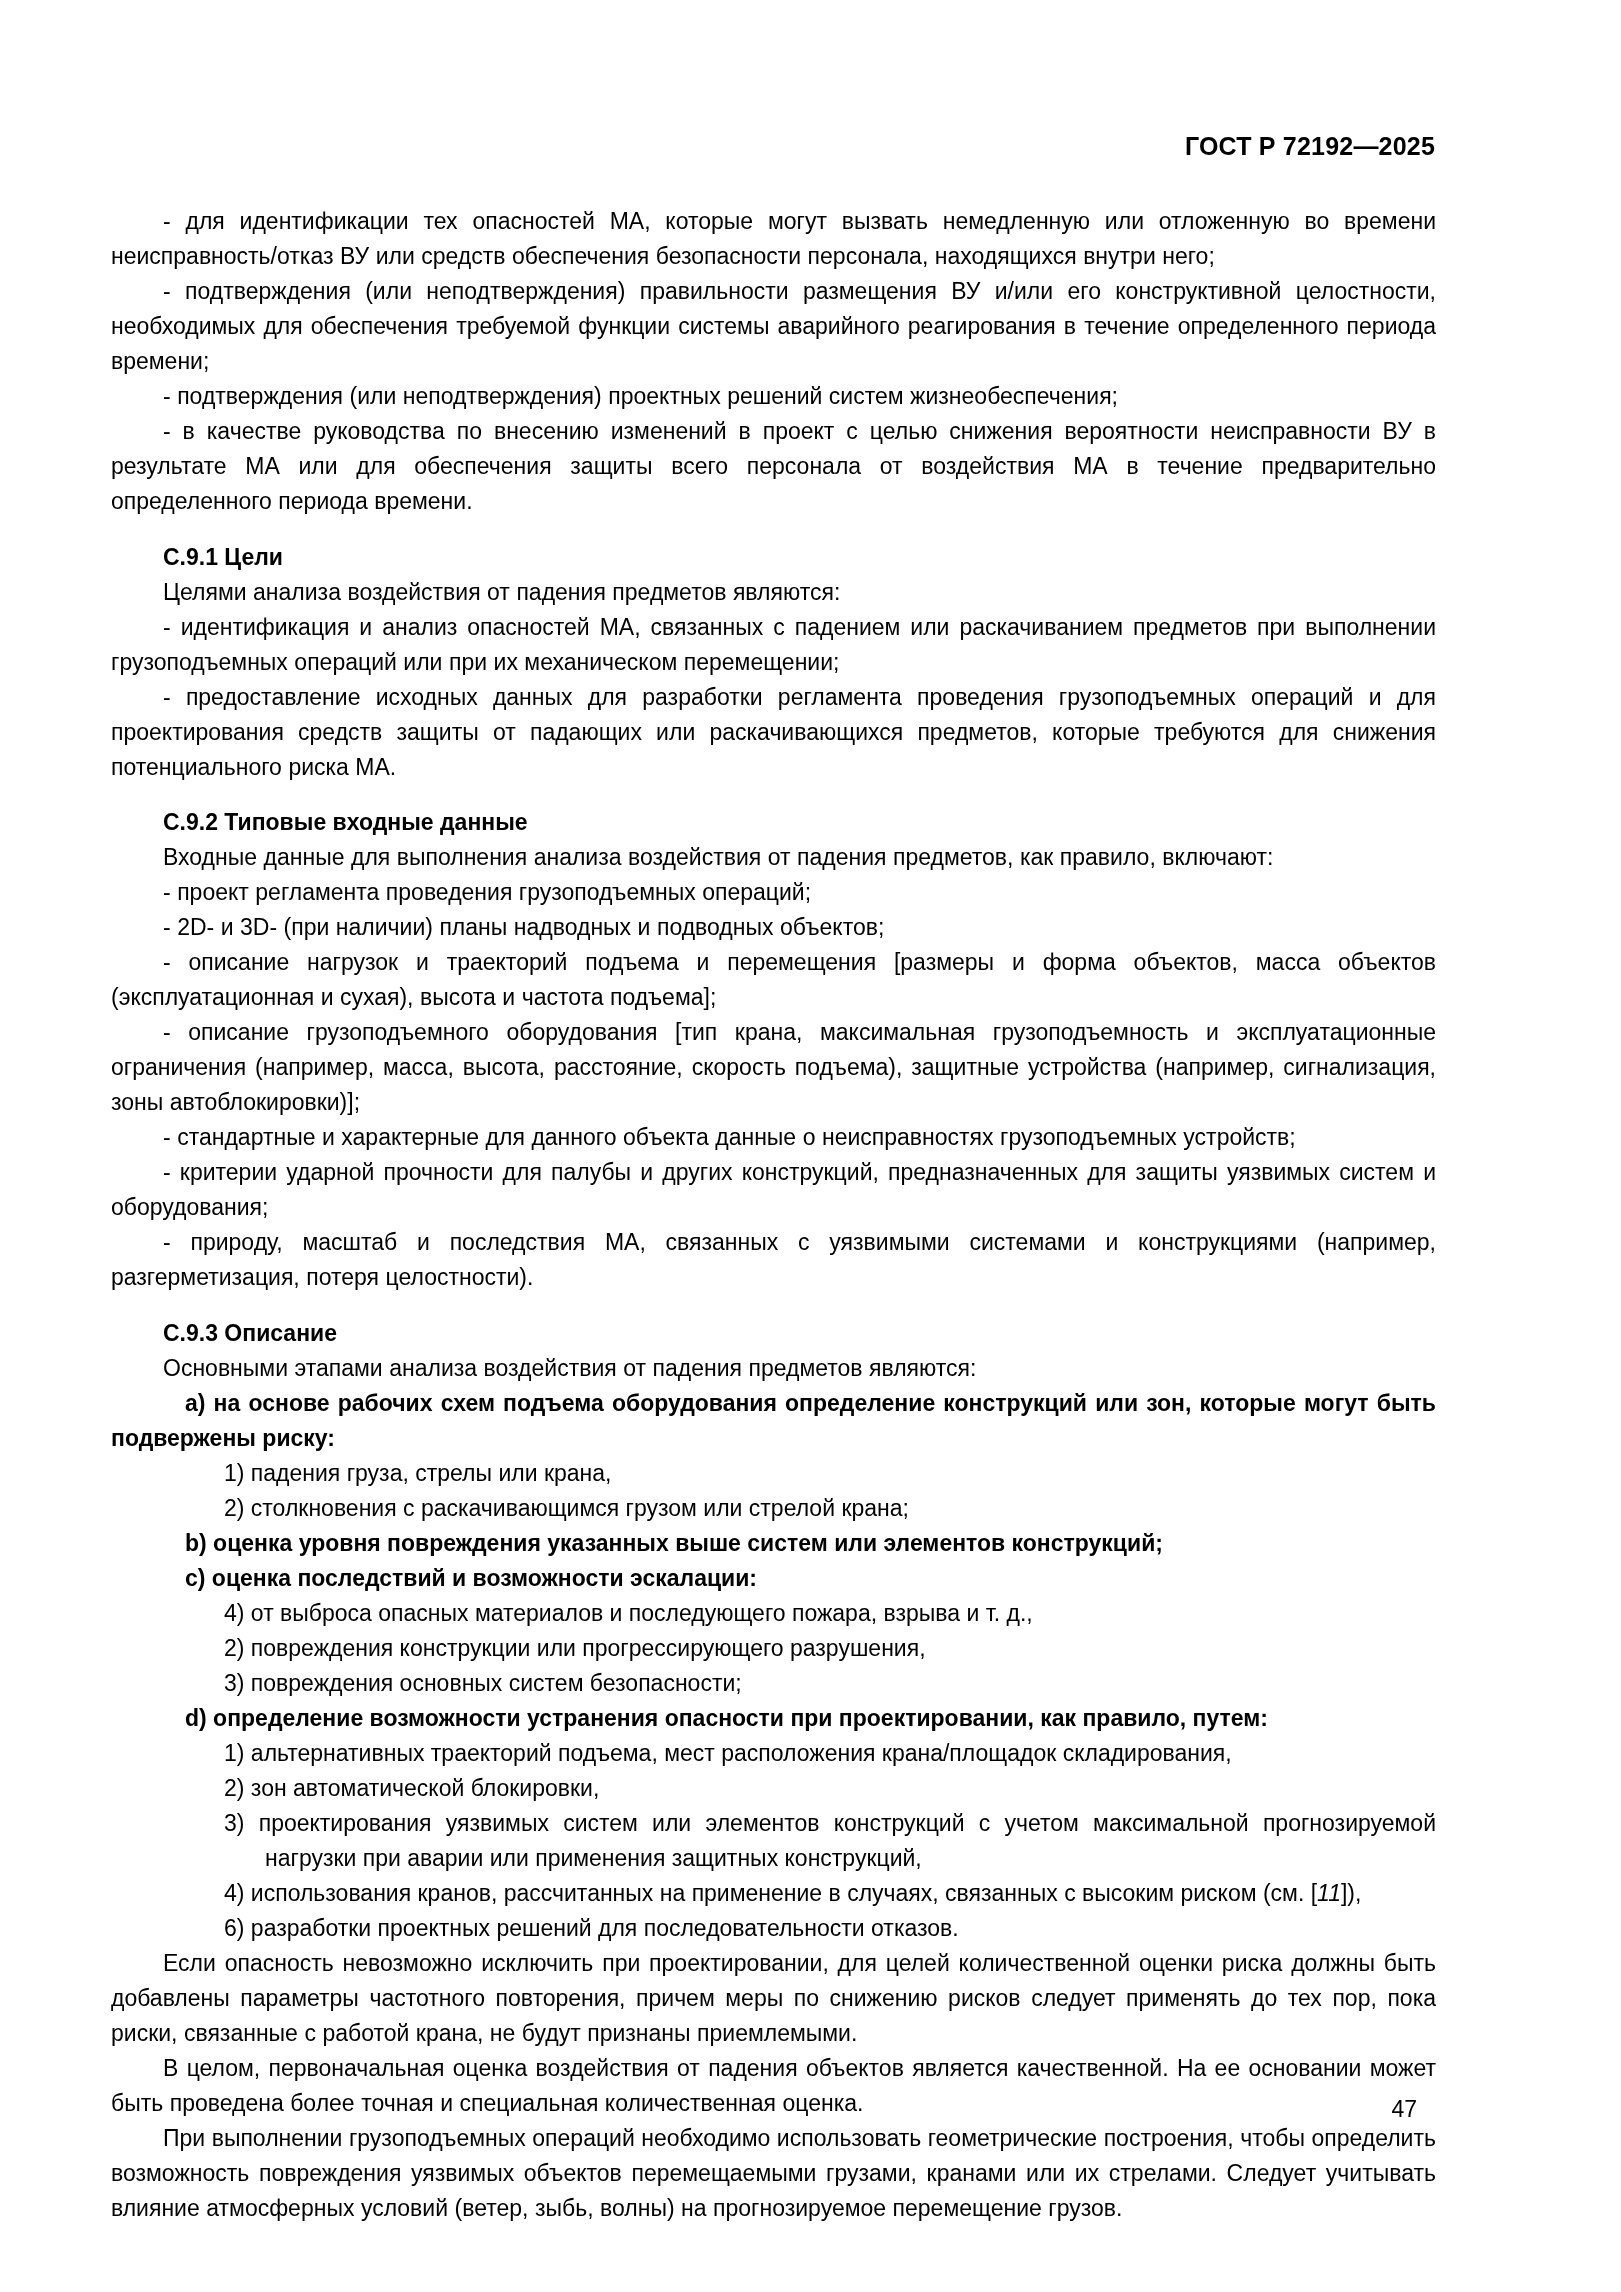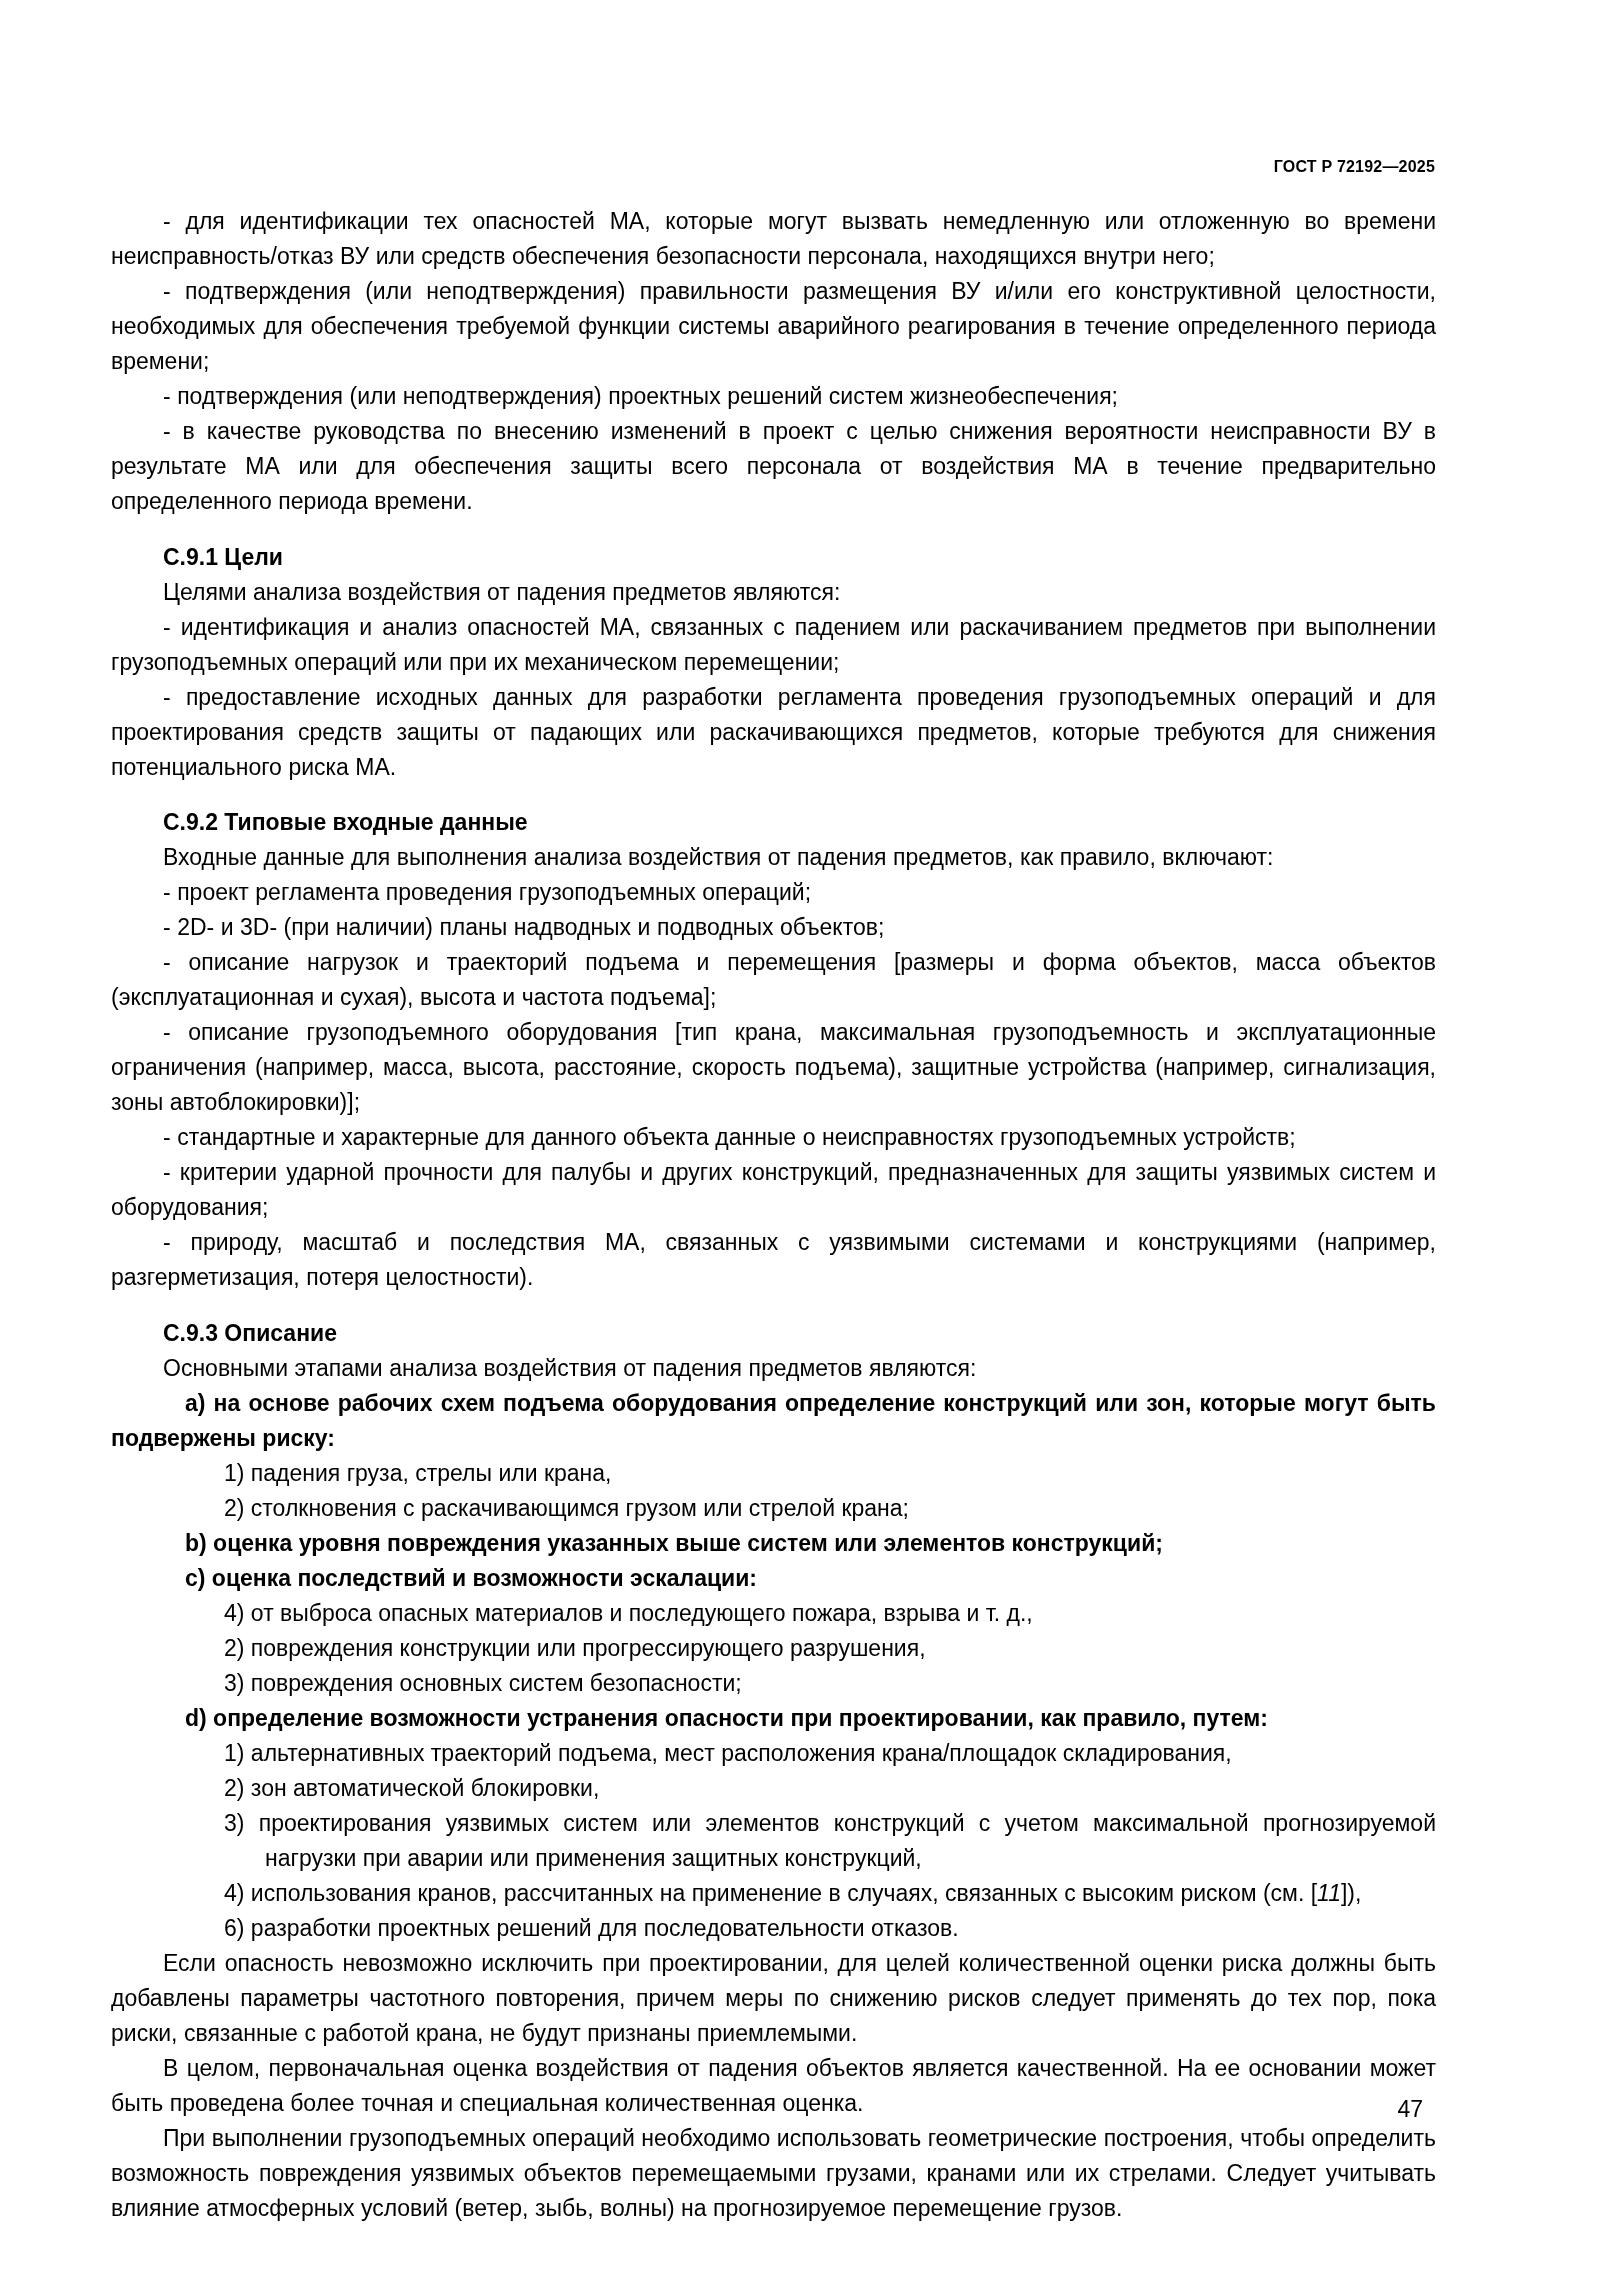--- a/index.html
+++ b/index.html
@@ -14,23 +14,23 @@
     background: #ffffff;
     font-family: "Liberation Sans", sans-serif;
     color: #000000;
     overflow: hidden;
     box-sizing: border-box;
   }
 
   
   .running-head {
     position: absolute;
-    top: 158px;
+    top: 132px;
     right: 186px;
-    font-size: 16px;
+    font-size: 25px;
     font-weight: bold;
     letter-spacing: 0.2px;
     white-space: nowrap;
   }
 
   
   .content {
     position: absolute;
     left: 111px;
     top: 204px;
@@ -77,21 +77,21 @@
     font-weight: bold;
     text-indent: 52px;
   }
   .gap-before { margin-top: 20.6px; }
 
   .ital { font-style: italic; }
 
   
   .folio {
     position: absolute;
-    right: 198px;
+    right: 204px;
     bottom: 172px;
     font-size: 23px;
     line-height: 1;
   }
 </style>
 </head>
 <body>
 
 <div class="page">
 

